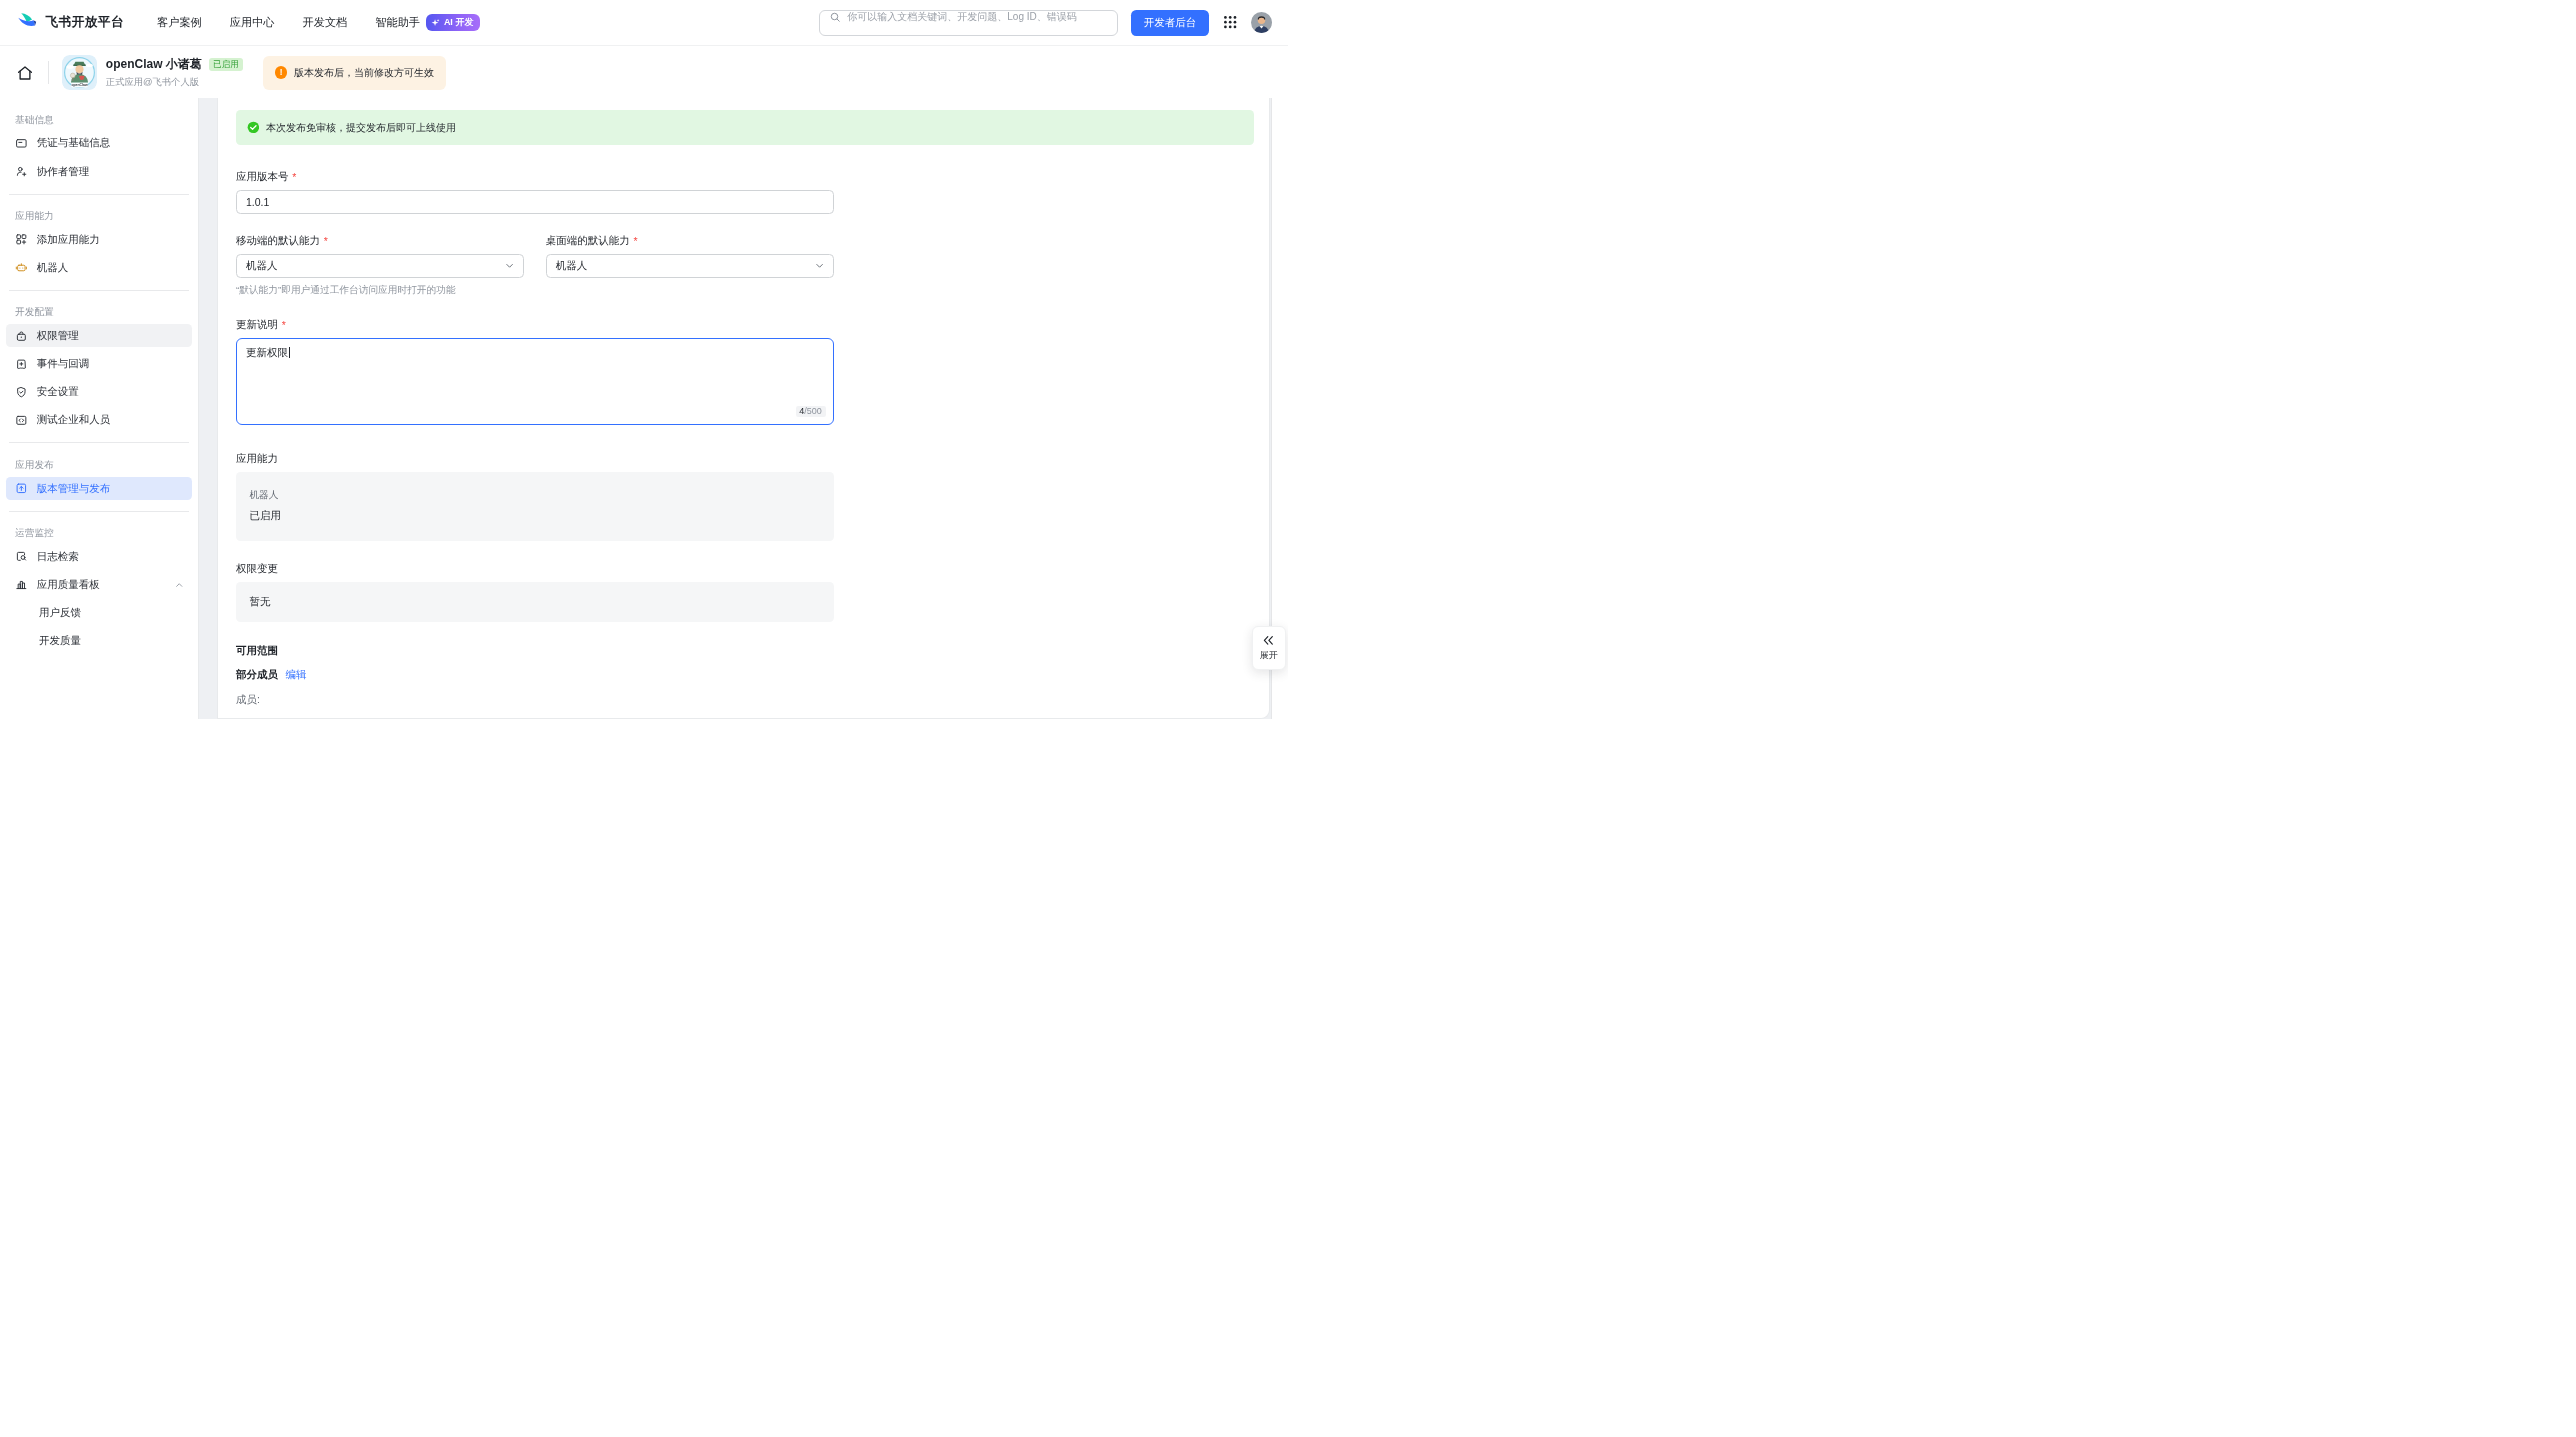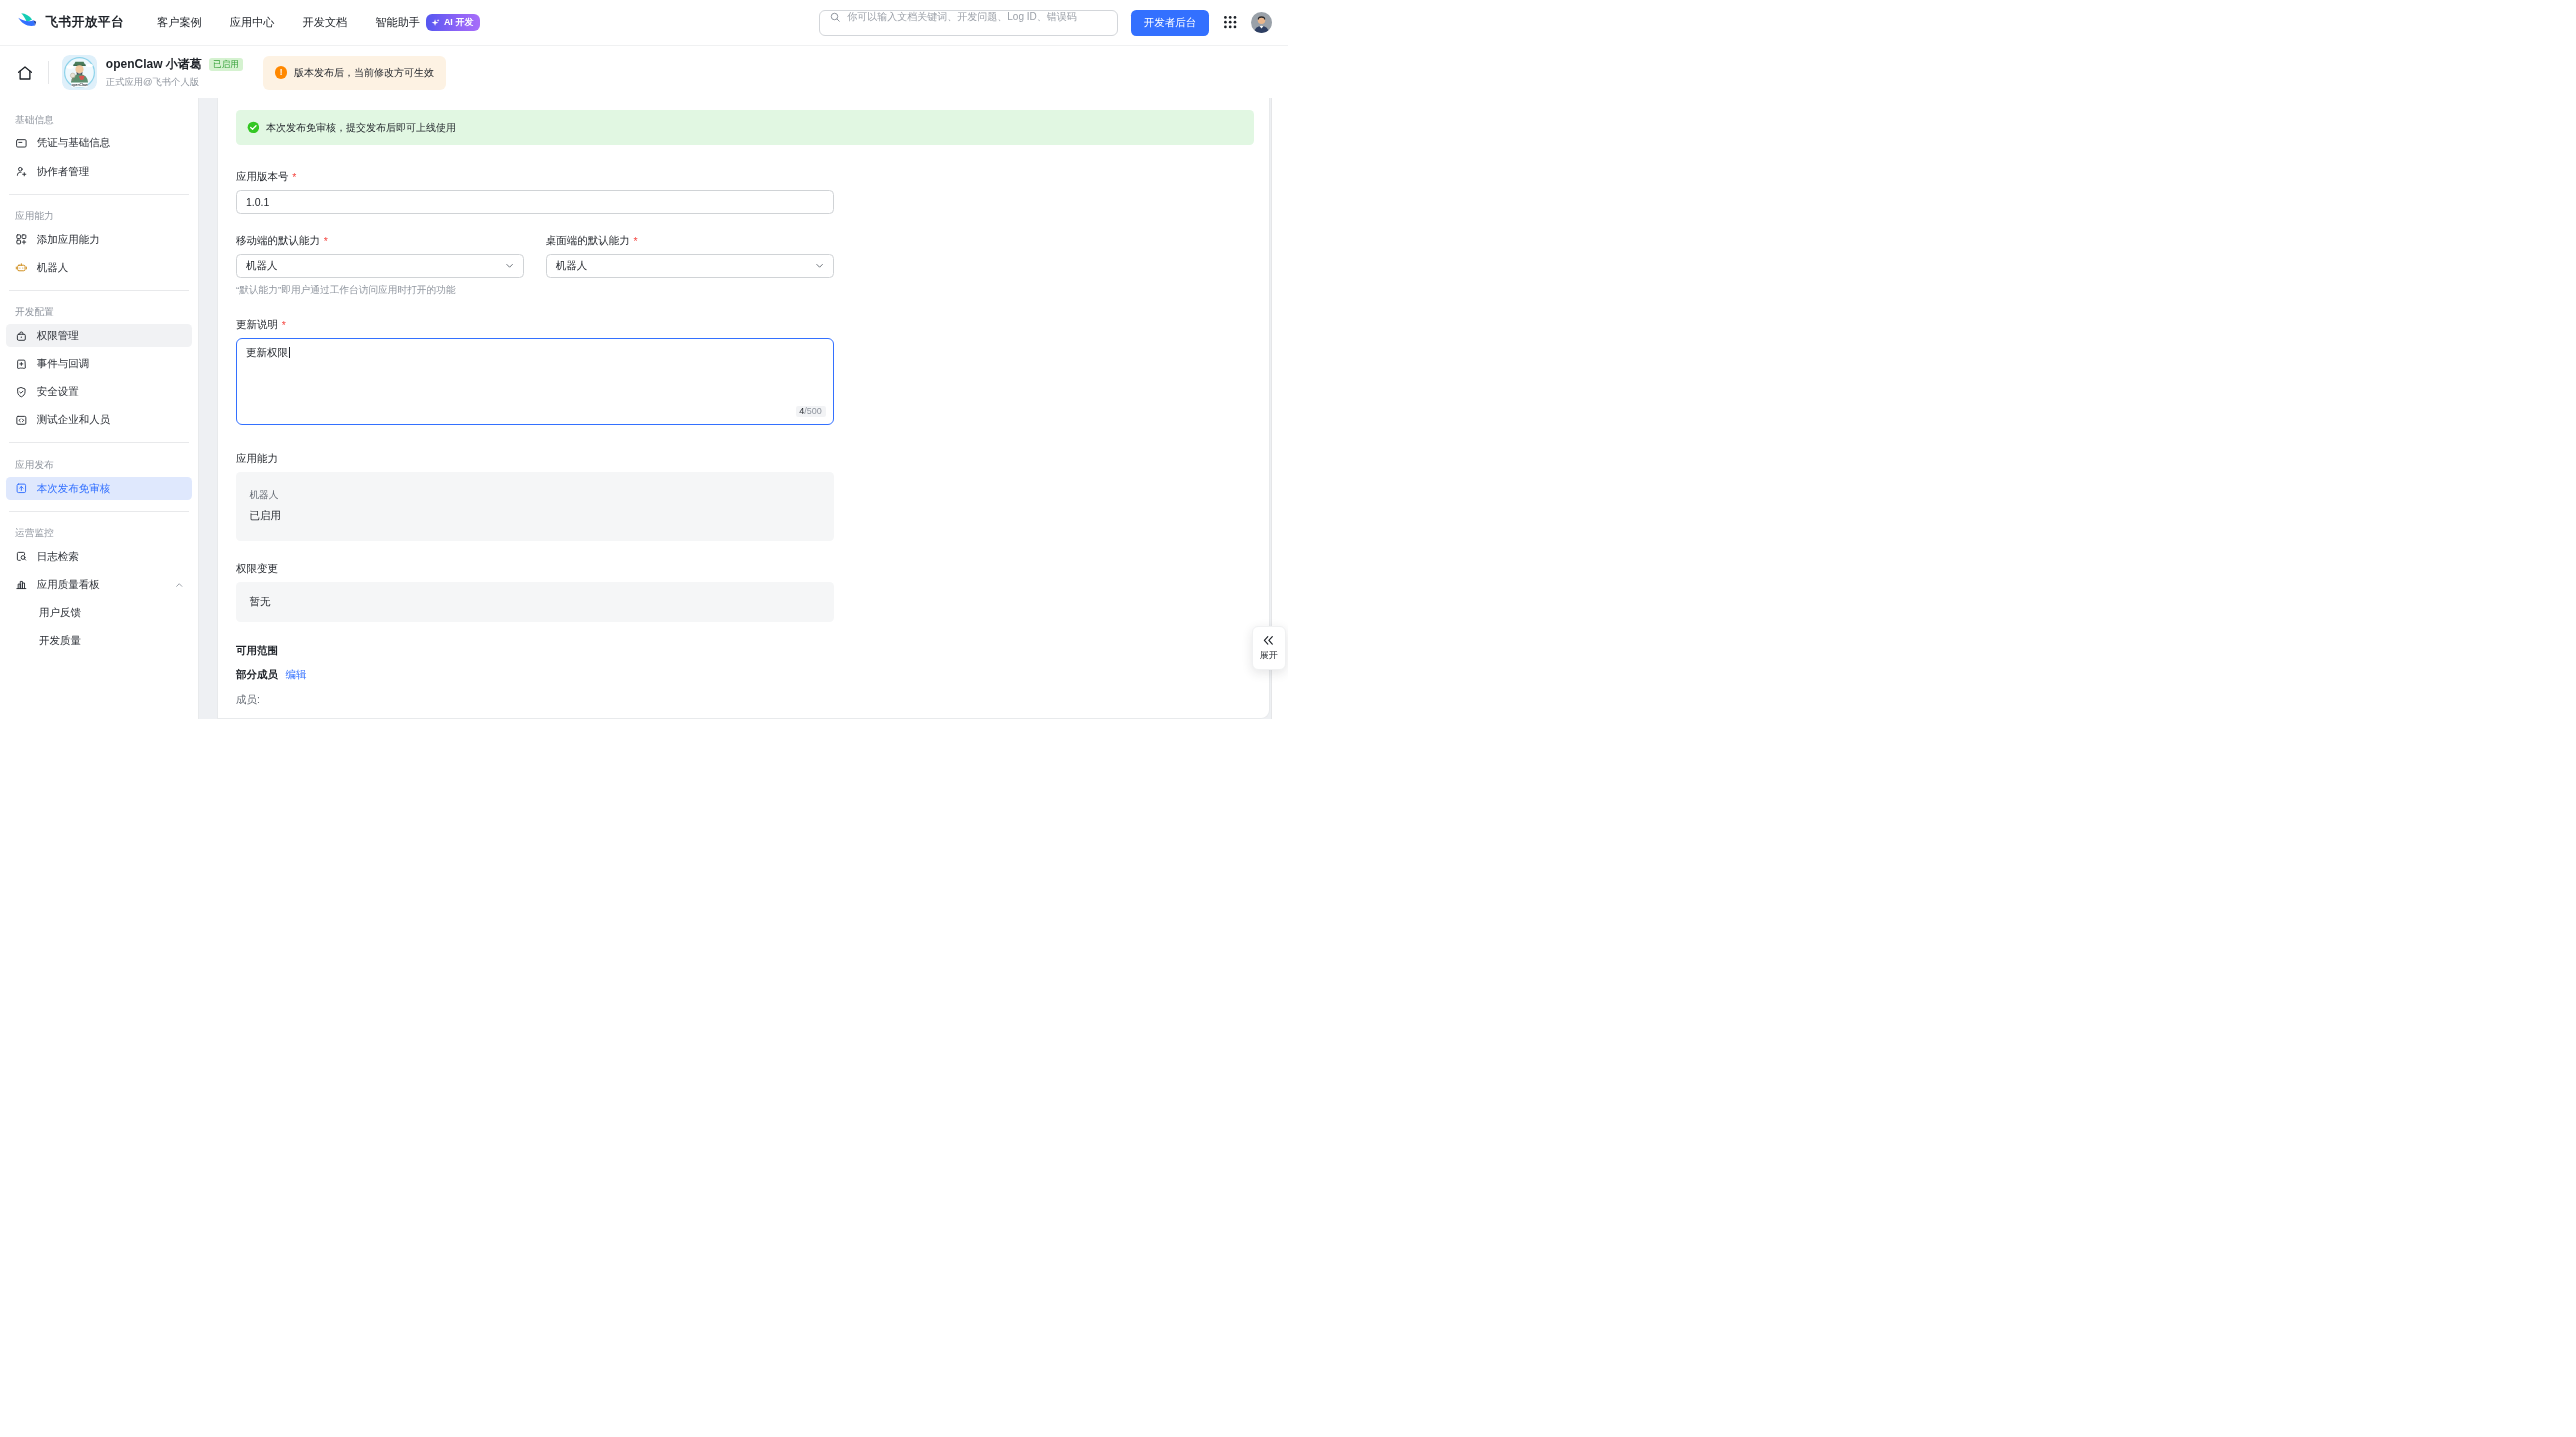--- a/index.html
+++ b/index.html
@@ -288,21 +288,21 @@
       <div class="side-div"></div>
 
       <div class="side-section">应用发布</div>
       <div class="side-item selected">
         <span class="ic">
           <svg viewBox="0 0 24 24" width="12.7" height="12.7" fill="none" stroke="currentColor" stroke-width="1.8" stroke-linecap="round" stroke-linejoin="round">
             <rect x="4" y="4" width="16" height="16" rx="2.5"></rect>
             <path d="M12 16 V8.6 M8.8 11.6 L12 8.4 L15.2 11.6"></path>
           </svg>
         </span>
-        <span class="lbl">本次发布免审核</span>
+        <span class="lbl">版本管理与发布</span>
       </div>
       <div class="side-div"></div>
 
       <div class="side-section">运营监控</div>
       <div class="side-item">
         <span class="ic">
           <svg viewBox="0 0 24 24" width="12.7" height="12.7" fill="none" stroke="currentColor" stroke-width="1.8" stroke-linecap="round">
             <path d="M18 9 V6.5 A2 2 0 0 0 16 4.5 H6.5 A2 2 0 0 0 4.5 6.5 V17.5 A2 2 0 0 0 6.5 19.5 H10"></path>
             <circle cx="15.2" cy="14.2" r="3.6"></circle>
               <path d="M17.8 16.8 L20 19"></path>

